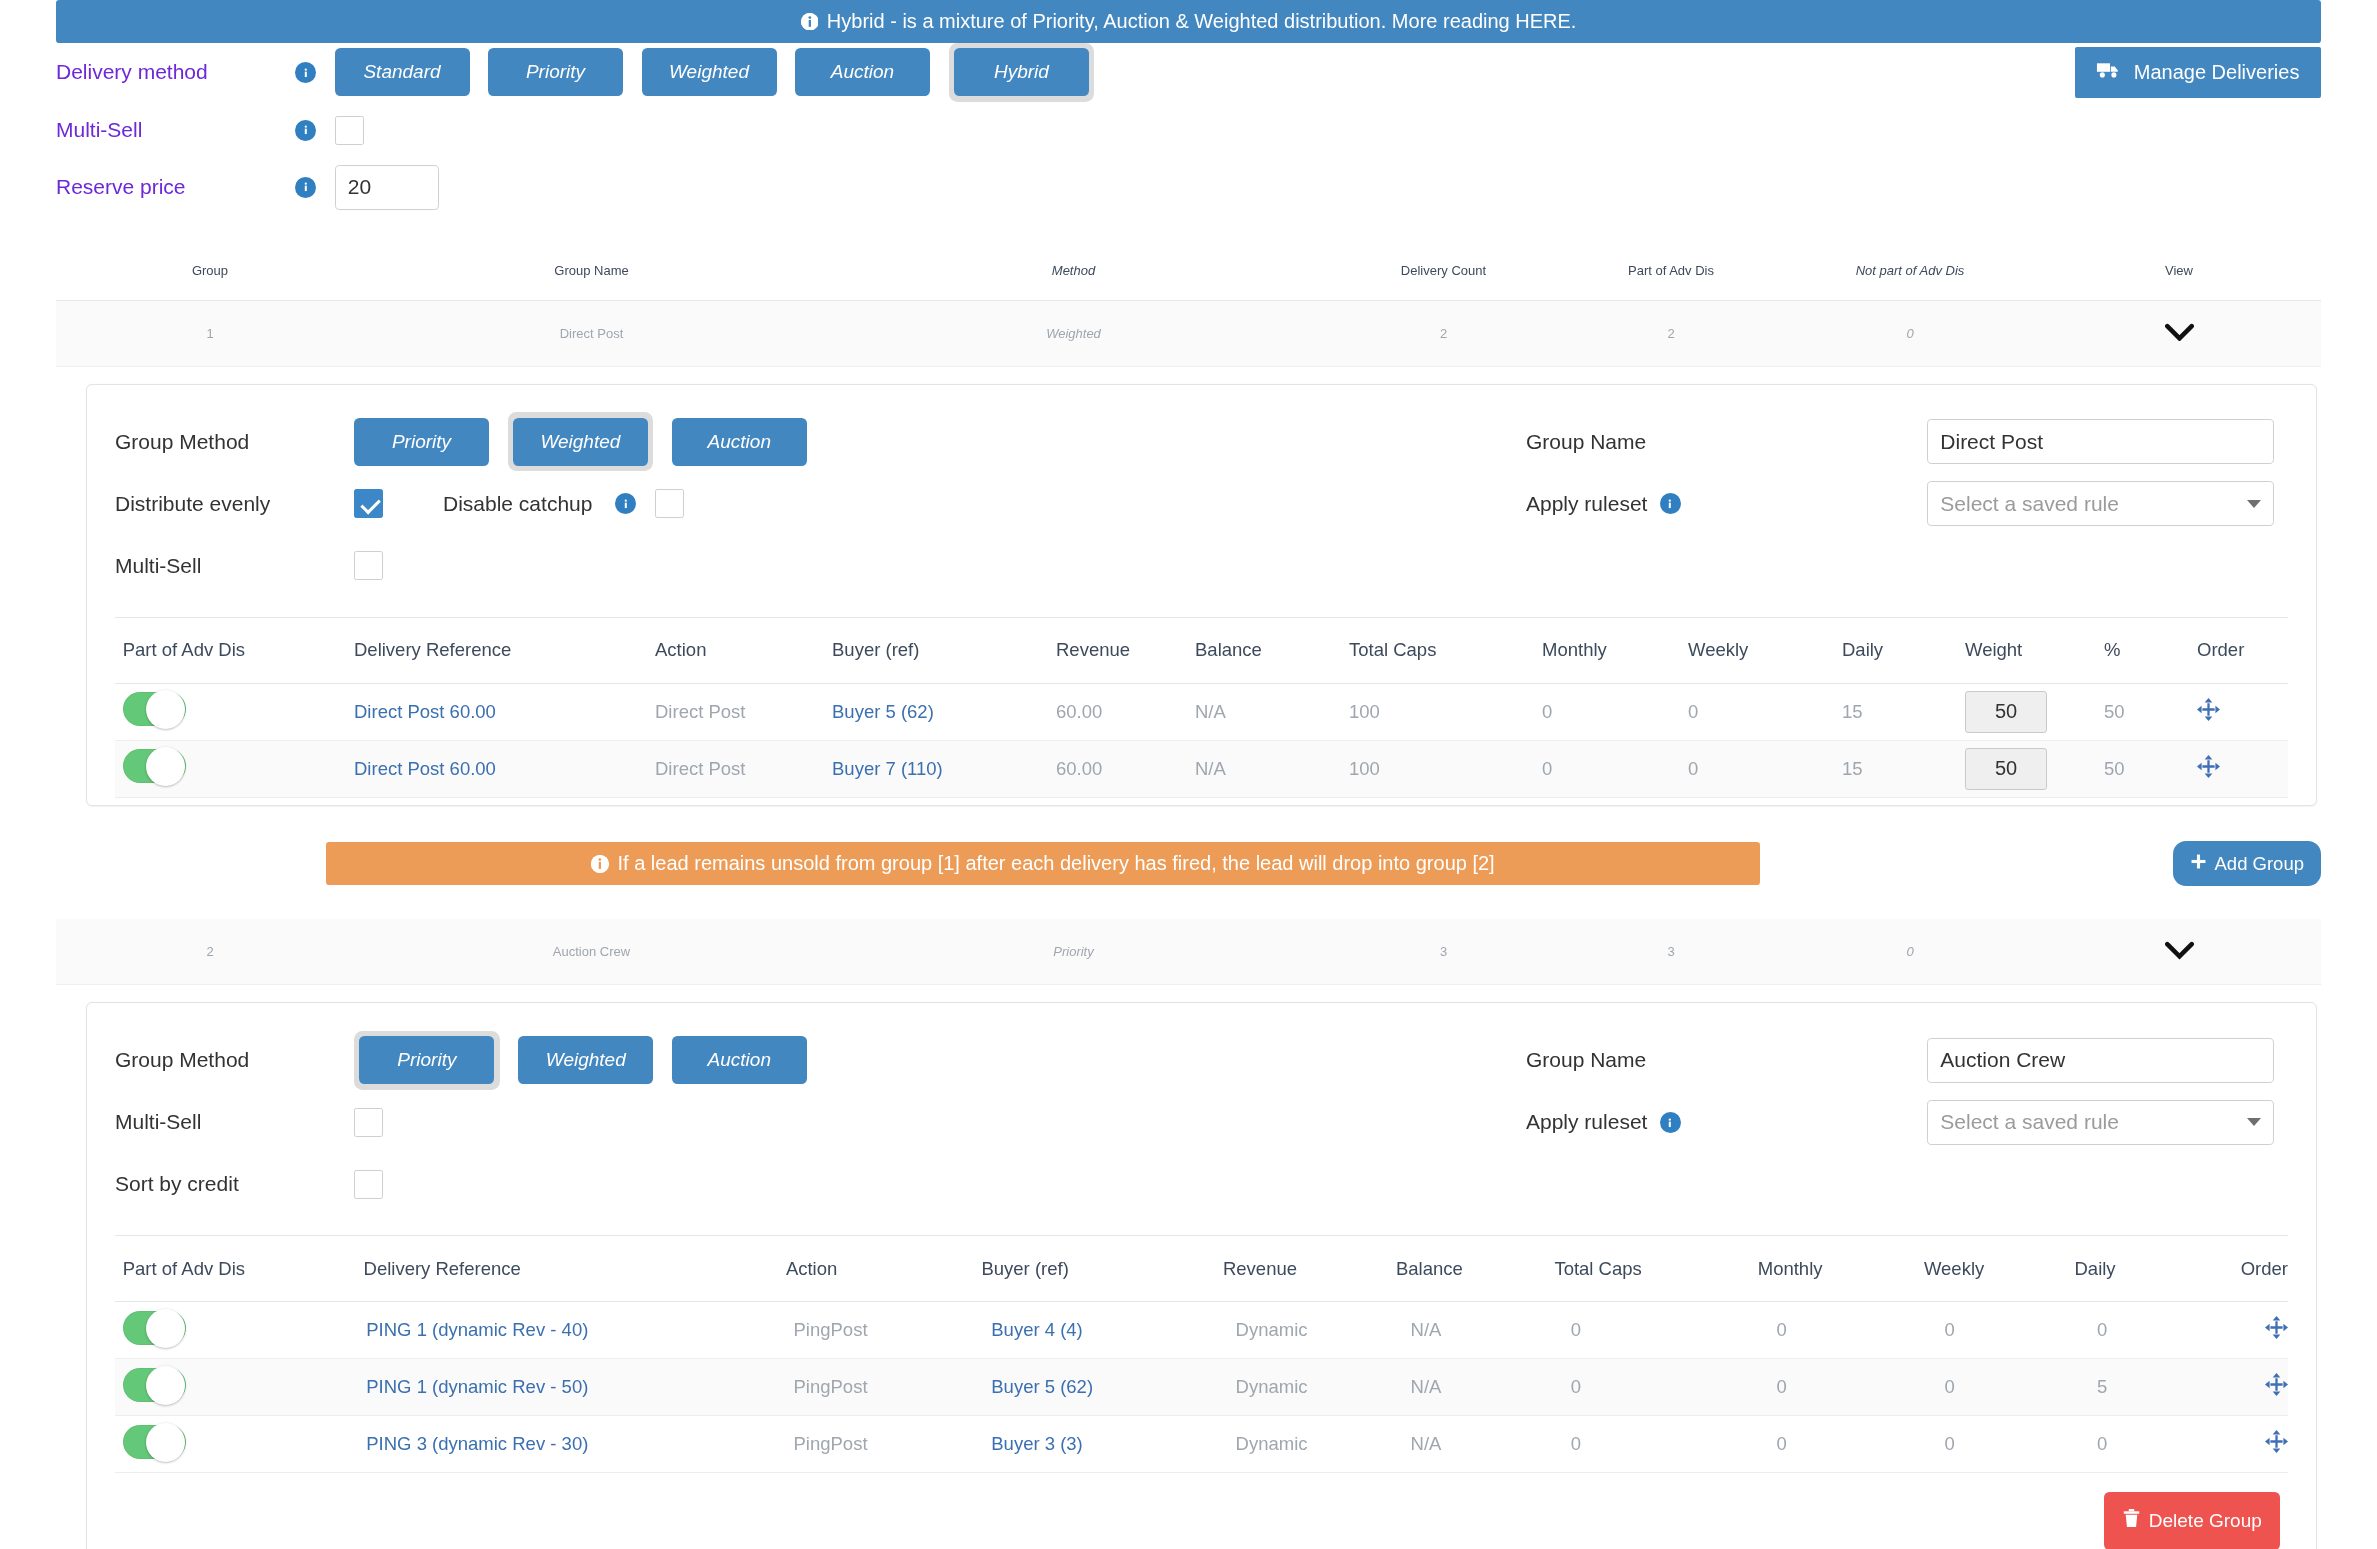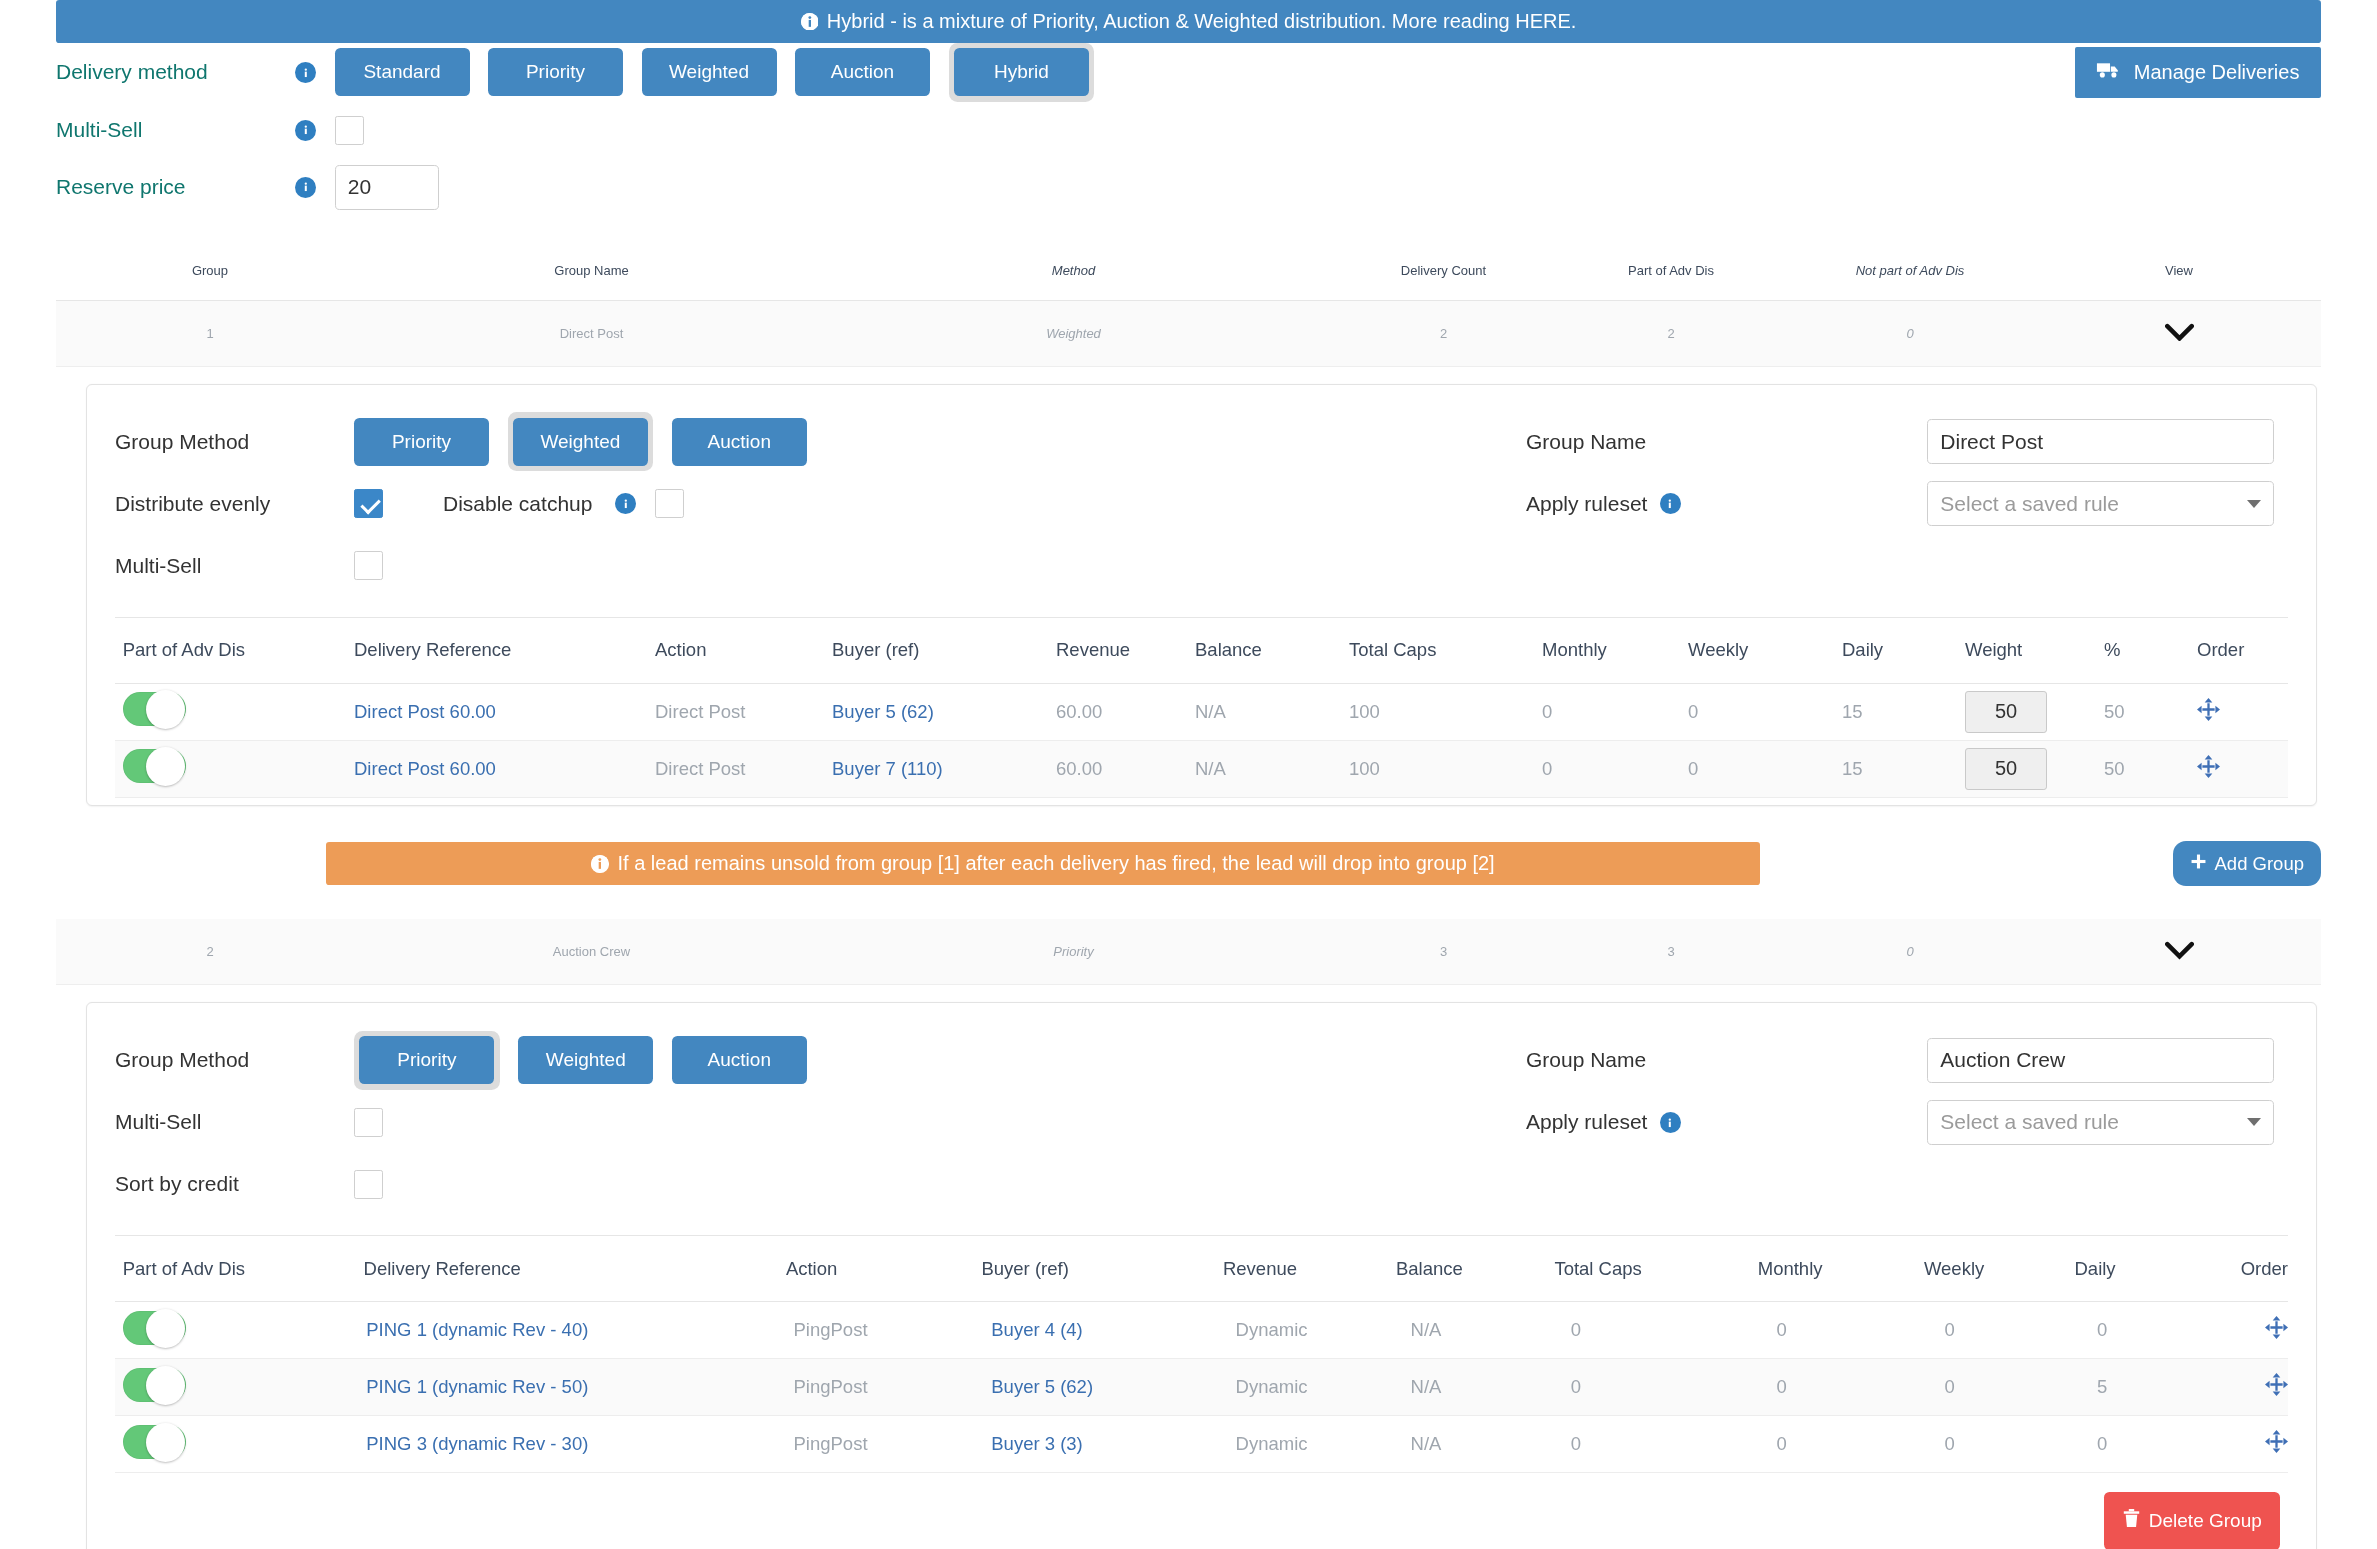--- a/index.html
+++ b/index.html
@@ -41,21 +41,21 @@
   
   .form-wrap { padding: 0 56px; }
   .row {
     display: flex;
     align-items: center;
     min-height: 57px;
   }
   .row .lbl {
     width: 239px;
     font-size: 21px;
-    color: #0f766e;
+    color: #6d28d9;
   }
   .info-dot {
     width: 21px; height: 21px;
     border-radius: 50%;
     background: #2f7fc1;
     display: inline-flex;
     align-items: center;
     justify-content: center;
     margin-right: 18.5px;
     flex: 0 0 auto;
@@ -68,20 +68,21 @@
     border: none;
     border-radius: 5.4px;
     font-size: 19px;
     font-family: inherit;
     padding: 0 7.7px;
     height: 48px;
     min-width: 135px;
     cursor: pointer;
     line-height: 48px;
     text-align: center;
+    font-style: italic;
   }
   .btn-sel-wrap {
     background: #dcdcdc;
     border-radius: 8.5px;
     padding: 5.4px;
     display: inline-block;
   }
   .btn-group { display: flex; align-items: center; gap: 18.5px; }
   .btn-group .spacer7 { padding: 5.4px 0; }
 

